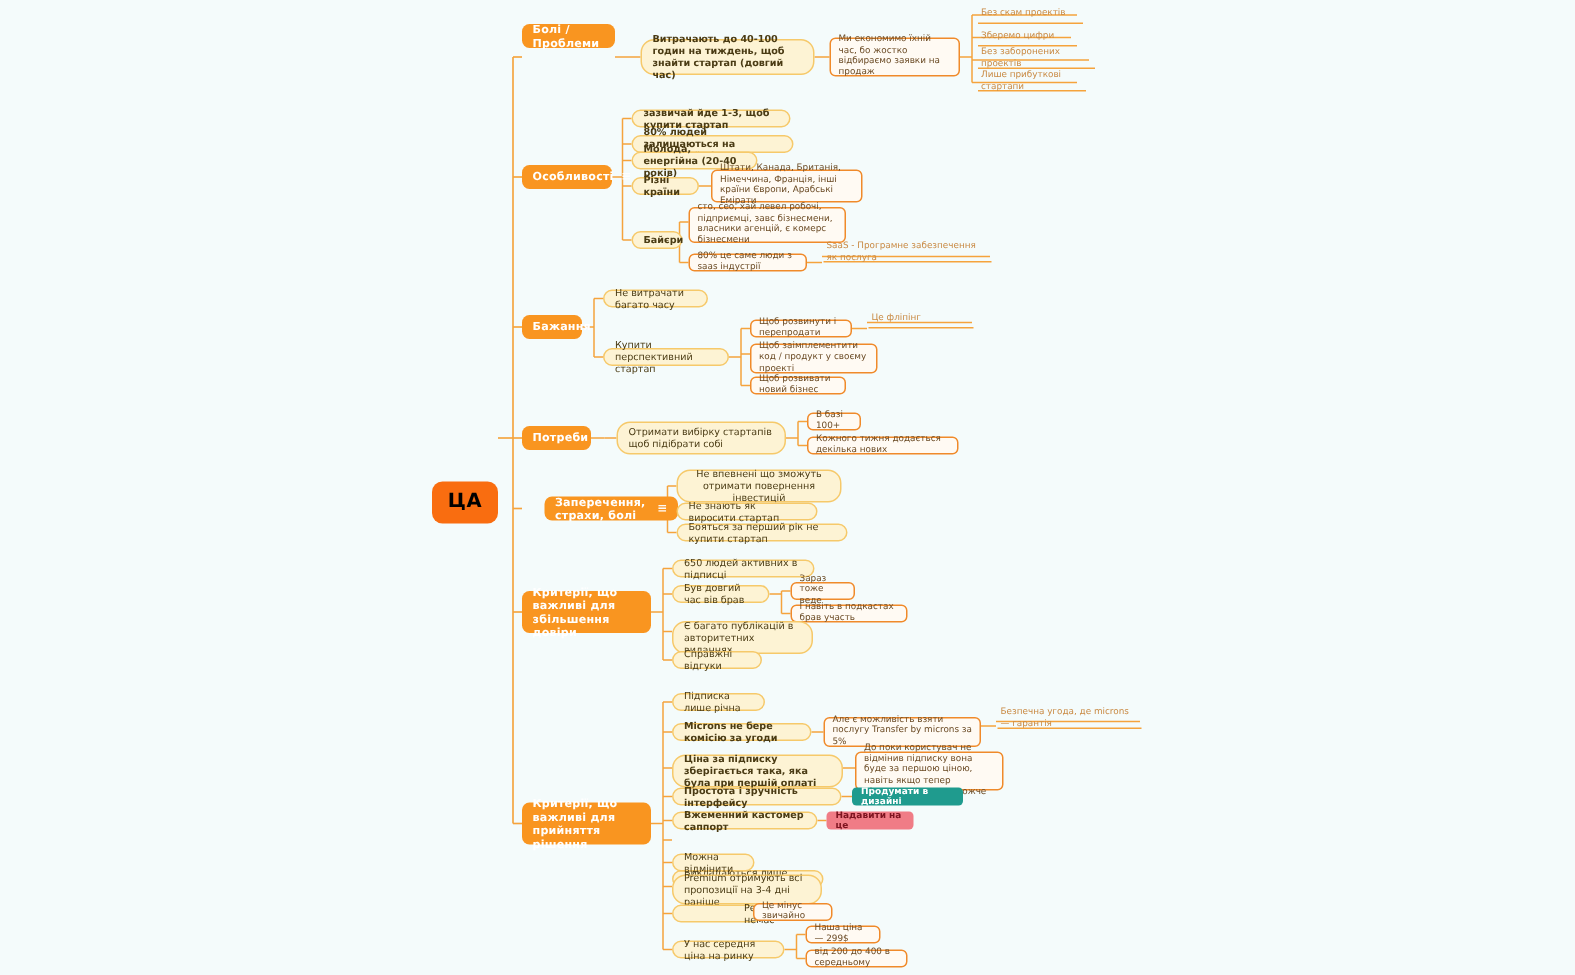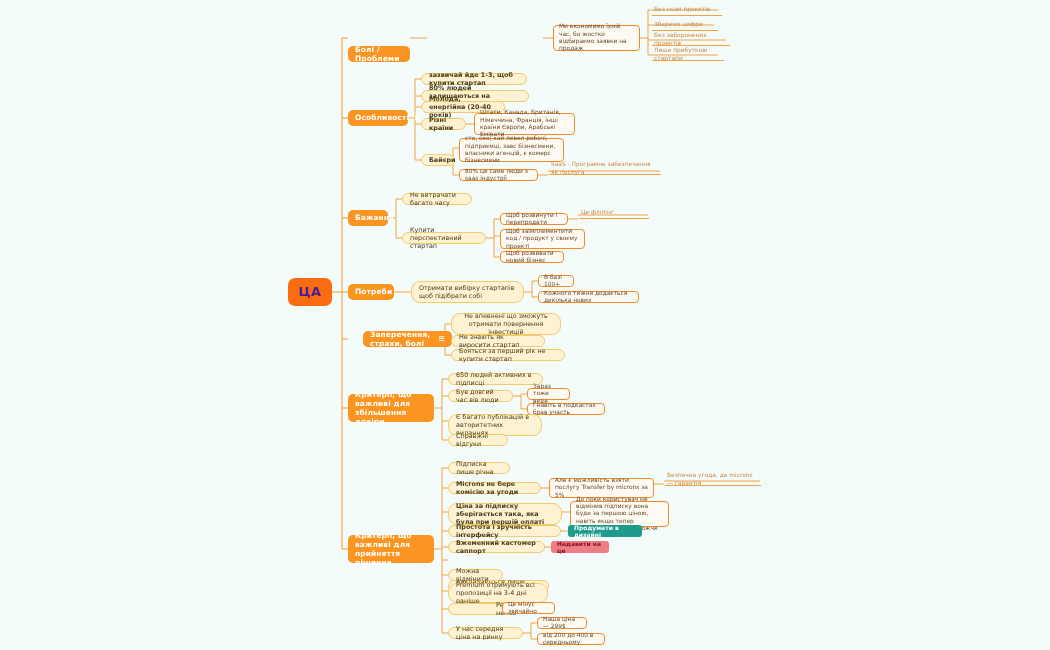--- a/index.html
+++ b/index.html
@@ -14,26 +14,27 @@
   svg.links{position:absolute;left:0;top:0;width:1050px;height:650px;pointer-events:none;}
   .node{
     position:absolute;
     box-sizing:border-box;
     display:flex;align-items:center;
     line-height:1.25;
   }
   
   .root{
     background:#f96d10;
-    color:#4c1d95;
+    color:#000000;
     font-weight:bold;
     font-size:13px;
     border-radius:7px;
     justify-content:center;
     letter-spacing:.5px;
+    margin-top:43px;
   }
   
   .lvl1{
     background:#f99520;
     color:#ffffff;
     font-weight:bold;
     font-size:7.4px;
     border-radius:5px;
     padding:4px 7px;
     letter-spacing:.15px;
@@ -196,22 +197,25 @@
         <path d="M531 639 H537"></path>
       <path d="M654 484 H664"></path>
       <path d="M664 481 H760"></path>
     </g>
   </svg>
 
   <div class="node root" style="left:288px;top:278px;width:44px;height:28px;">
     <span>ЦА</span>
   </div>
 
-  <div class="node lvl1" style="left:348px;top:46px;width:62px;height:16px;">
+  <div class="node lvl1" style="left:348px;top:16px;width:62px;height:16px;">
     <span>Болі / Проблеми</span>
+  </div>
+  <div class="node lvl2 bold" style="left:427px;top:26px;width:116px;height:24px;">
+    <span class="txt">Витрачають до 40-100 годин на тиждень, щоб знайти стартап (довгий час)</span>
   </div>
   <div class="node lvl3" style="left:553px;top:25px;width:87px;height:26px;">
     <span class="txt">Ми економимо їхній час, бо жостко відбираємо заявки на продаж</span>
   </div>
   <div class="node note" style="left:652px;top:5px;width:70px;height:11px;border-bottom:1px solid #f5a33c;">
     <span>Без скам проектів</span>
   </div>
   <div class="node note" style="left:652px;top:20px;width:66px;height:11px;border-bottom:1px solid #f5a33c;">
     <span>Зберемо цифри</span>
   </div>
@@ -304,21 +308,21 @@
     <span>Бояться за перший рік не купити стартап</span>
   </div>
 
   <div class="node lvl1" style="left:348px;top:394px;width:86px;height:28px;">
     <span class="txt">Критерії, що важливі для збільшення довіри</span>
   </div>
   <div class="node lvl2" style="left:448px;top:373px;width:95px;height:12px;">
     <span>650 людей активних в підписці</span>
   </div>
   <div class="node lvl2" style="left:448px;top:390px;width:65px;height:12px;">
-    <span>Був довгий час вів люди</span>
+    <span>Був довгий час вів брав</span>
   </div>
   <div class="node lvl3" style="left:527px;top:388px;width:43px;height:12px;">
     <span class="txt">Зараз тоже веде</span>
   </div>
   <div class="node lvl3" style="left:527px;top:403px;width:78px;height:12px;">
     <span class="txt">І навіть в подкастах брав участь</span>
   </div>
   <div class="node lvl2" style="left:448px;top:414px;width:94px;height:22px;">
     <span class="txt">Є багато публікацій в авторитетних виданнях</span>
   </div>

